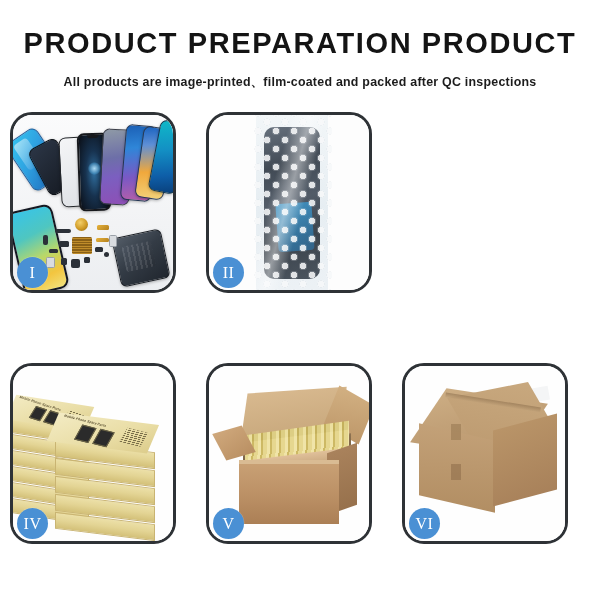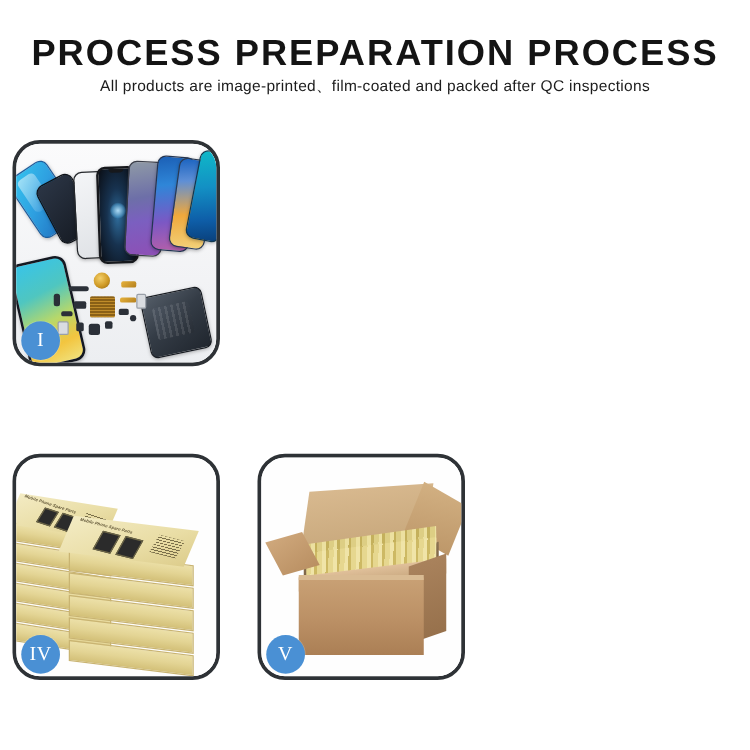--- a/index.html
+++ b/index.html
@@ -31,24 +31,24 @@
   .title {
     font-family: "Liberation Sans", sans-serif;
     font-size: 29px;
     font-weight: bold;
     letter-spacing: 1.6px;
     color: #141414;
     line-height: 34px;
     white-space: nowrap;
   }
   .subtitle {
-    margin-top: 1px;
+    margin-top: 14px;
     font-family: "Liberation Sans", sans-serif;
     font-size: 12.4px;
-    font-weight: normal;
+    font-weight: bold;
     letter-spacing: 0.25px;
     color: #1c1c1c;
     line-height: 16px;
     white-space: nowrap;
   }
 
   
   .grid {
     position: absolute;
     left: 10px;
@@ -427,21 +427,21 @@
     background:#f4f5f6;
     transform: rotate(-10deg);
   }
 </style>
 </head>
 <body>
 
 <div class="page">
 
   <div class="header">
-    <div class="title">PROCESS PREPARATION PROCESS</div>
+    <div class="title">PRODUCT PREPARATION PRODUCT</div>
     <div class="subtitle">All products are image-printed、film-coated and packed after QC inspections</div>
   </div>
 
   <div class="grid">
 
     <div class="panel r0 c0">
       <div class="scene">
         <div class="p1bg"></div>
 
         <div class="ph ph-a"></div>
@@ -468,20 +468,32 @@
         <div class="part gold" style="left:83px;top:123px;width:13px;height:4px;"></div>
         <div class="part" style="left:82px;top:132px;width:8px;height:5px;"></div>
         <div class="part" style="left:91px;top:137px;width:5px;height:5px;border-radius:50%;"></div>
         <div class="part flex" style="left:96px;top:120px;width:6px;height:10px;"></div>
         <div class="part" style="left:30px;top:120px;width:5px;height:10px;border-radius:2px;"></div>
 
         <div class="badge">I</div>
       </div>
     </div>
 
+    <div class="panel r0 c1">
+      <div class="scene">
+        <div class="p2bg"></div>
+        <div class="bw-sheet"></div>
+        <div class="bw-phone"></div>
+        <div class="bw-blue"></div>
+        <div class="bw-bubbles2"></div>
+        <div class="bw-bubbles"></div>
+        <div class="bw-gloss"></div>
+        <div class="badge">II</div>
+      </div>
+    </div>
 
 
     <div class="panel r1 c0">
       <div class="scene">
         <div class="p4bg"></div>
         <div class="stack">
 
           <div class="bx" style="left:2px;top:44px;width:76px;height:13px;transform:skewY(9deg);"></div>
           <div class="bx" style="left:2px;top:60px;width:76px;height:13px;transform:skewY(9deg);"></div>
           <div class="bx" style="left:2px;top:76px;width:76px;height:13px;transform:skewY(9deg);"></div>
@@ -523,15 +535,29 @@
         <div class="c5-boxes"></div>
         <div class="c5-rim"></div>
         <div class="c5-flapLeft"></div>
         <div class="c5-side"></div>
         <div class="c5-body"></div>
         <div class="c5-front-edge"></div>
         <div class="badge">V</div>
       </div>
     </div>
 
+    <div class="panel r1 c2">
+      <div class="scene">
+        <div class="p6bg"></div>
+        <div class="c6-white"></div>
+        <div class="c6-top"></div>
+        <div class="c6-top2"></div>
+        <div class="c6-seam"></div>
+        <div class="c6-left"></div>
+        <div class="c6-right"></div>
+        <div class="c6-tapeB"></div>
+        <div class="c6-tapeA"></div>
+        <div class="badge">VI</div>
+      </div>
+    </div>
 
   </div>
 </div>
 
 </body></html>

